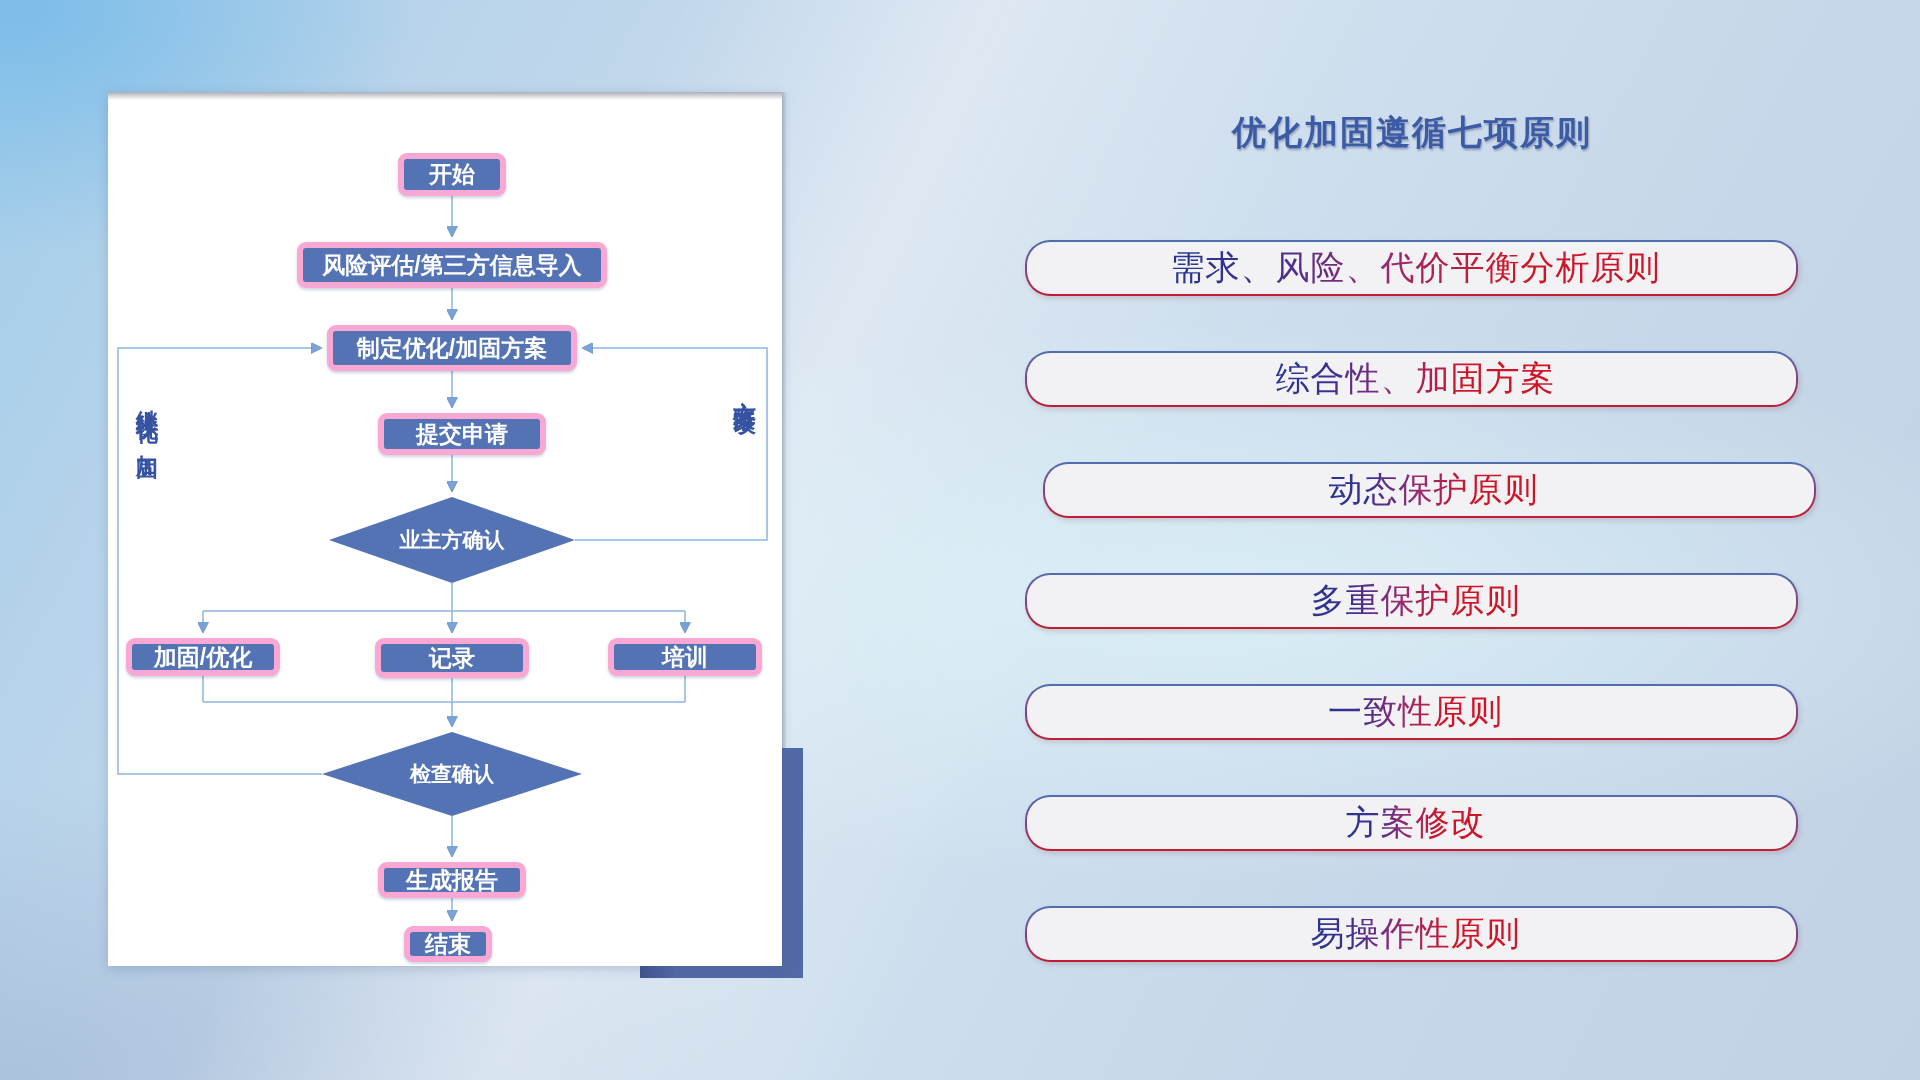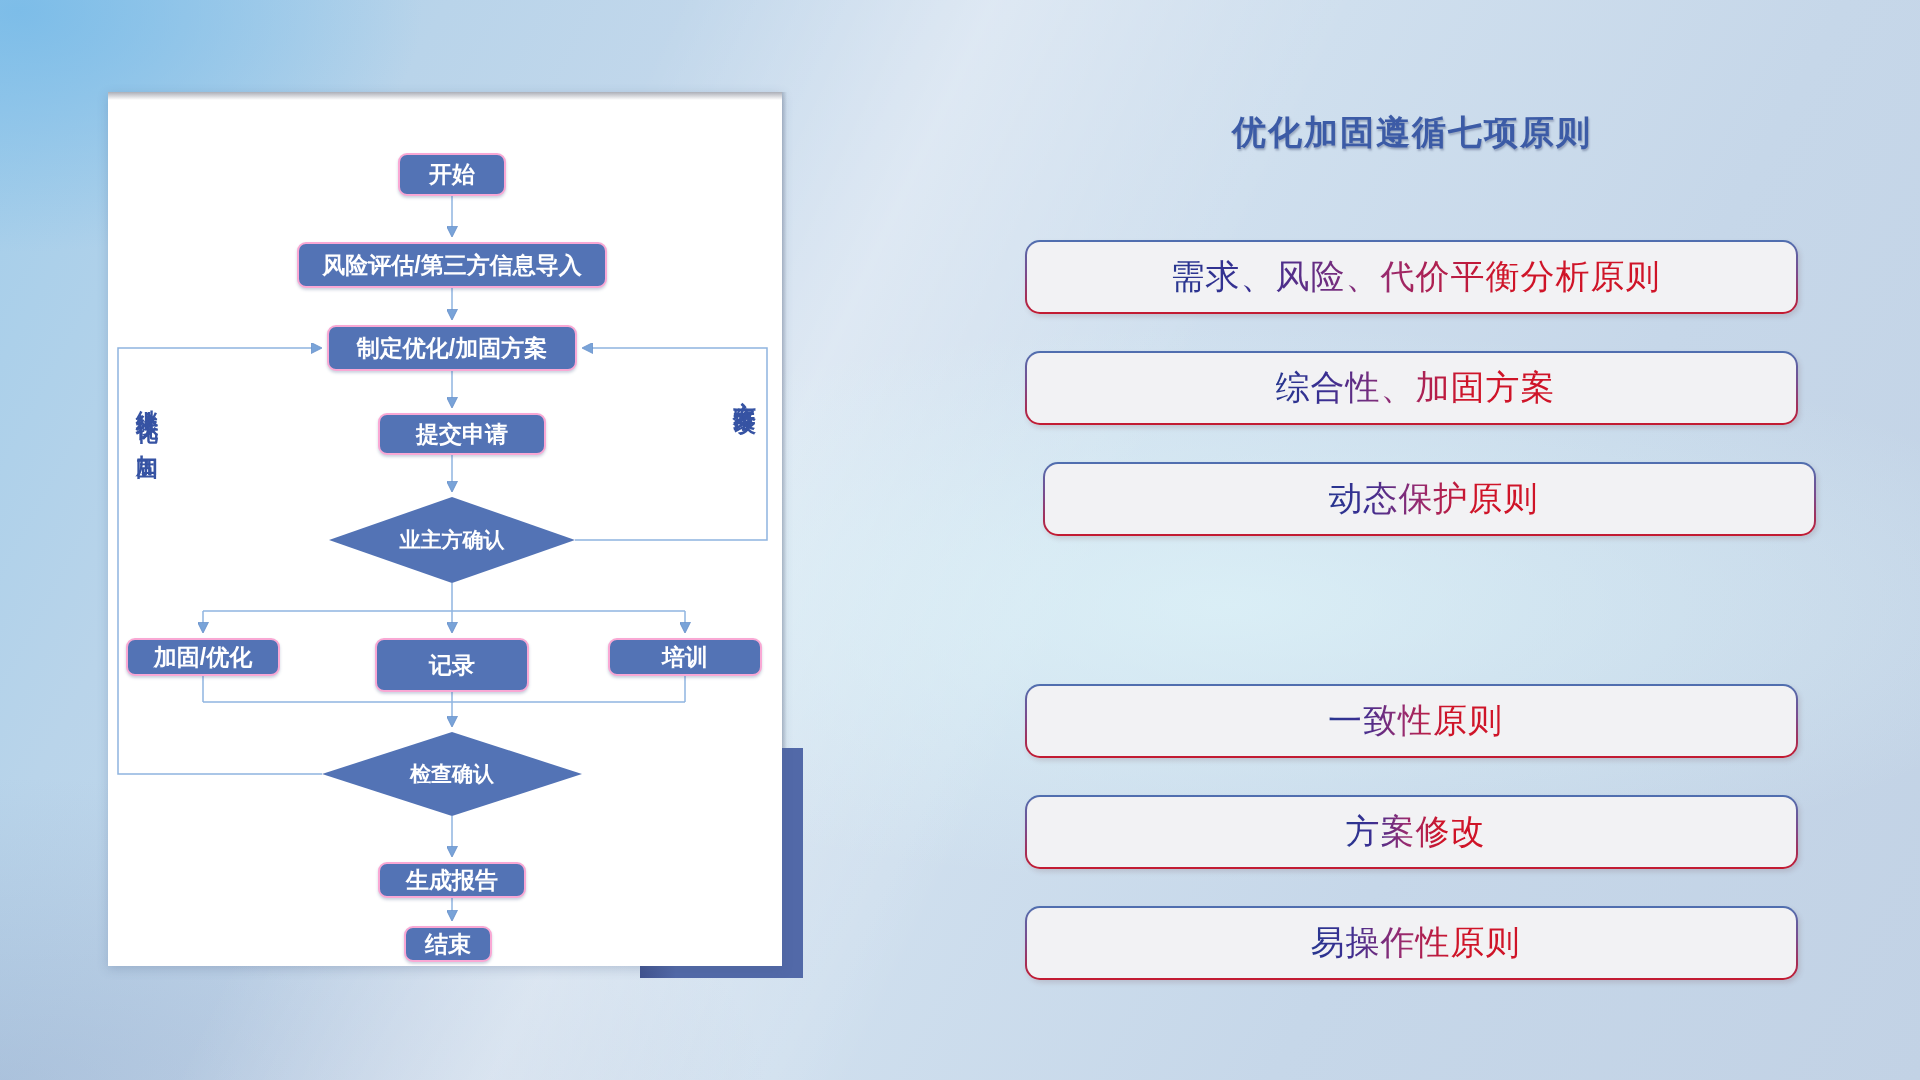--- a/index.html
+++ b/index.html
@@ -34,59 +34,59 @@
   .card::after{
     content:"";position:absolute;top:0;right:-5px;width:5px;height:656px;
     background:linear-gradient(90deg,rgba(100,110,132,0.35),rgba(100,110,132,0));
     pointer-events:none;
   }
   .connectors{position:absolute;left:0;top:0;z-index:2;}
   .node{
     position:absolute;z-index:3;background:#5373b5;color:#fff;
     display:flex;align-items:center;justify-content:center;
     font-weight:700;font-size:23px;border-radius:9px;
-    border:2px solid #f9a8d4;box-sizing:border-box;
+    border:6px solid #f9a8d4;box-sizing:border-box;
     box-shadow:0 2px 3px rgba(60,80,130,0.25);
     white-space:nowrap;
   }
   .node.diamond{
     clip-path:polygon(50% 0,100% 50%,50% 100%,0 50%);
     border:none;border-radius:0;box-shadow:none;font-size:21px;
   }
   .vlabel{
     position:absolute;z-index:3;writing-mode:vertical-rl;text-orientation:upright;
     color:#3653a3;font-weight:700;font-size:22px;letter-spacing:4px;line-height:1;
     white-space:nowrap;
   }
 
   
   .n-start   {left:290px;top:61px; width:108px;height:43px;}
   .n-risk    {left:189px;top:150px;width:310px;height:46px;}
   .n-plan    {left:219px;top:233px;width:250px;height:46px;}
   .n-submit  {left:270px;top:321px;width:168px;height:42px;}
   .n-owner   {left:221px;top:405px;width:246px;height:86px;}
   .n-harden  {left:18px; top:546px;width:154px;height:38px;}
-  .n-record  {left:267px;top:546px;width:154px;height:54px;}
+  .n-record  {left:267px;top:546px;width:154px;height:40px;}
   .n-training{left:500px;top:546px;width:154px;height:38px;}
   .n-check   {left:214px;top:640px;width:260px;height:84px;}
   .n-report  {left:270px;top:770px;width:148px;height:36px;}
   .n-end     {left:296px;top:834px;width:88px; height:36px;}
   .lbl-left  {left:28px; top:300px;}
   .lbl-right {left:625px;top:290px;font-size:23px;}
 
   
   .panel-title{
     position:absolute;left:1026px;top:110px;width:772px;z-index:1;
     text-align:center;font-size:34px;font-weight:700;color:#3c5ba6;
     text-shadow:1px 2px 2px rgba(55,65,105,0.35);
     letter-spacing:2px;margin:0;
   }
   .pbox{
-    position:absolute;left:1025px;width:773px;height:74px;z-index:1;
-    border:2.5px solid transparent;border-radius:15px;box-sizing:border-box;
+    position:absolute;left:1025px;width:773px;height:56px;z-index:1;
+    border:2.5px solid transparent;border-radius:25px;box-sizing:border-box;
     background:
       linear-gradient(#f2f2f4,#f2f2f4) padding-box,
       linear-gradient(180deg,#4f6fb0 0%,#7a4a8c 45%,#c41a30 100%) border-box;
     display:flex;align-items:center;justify-content:center;
     box-shadow:2px 3px 5px rgba(110,70,80,0.18);
     padding-left:8px;
   }
   .pbox span{
     font-size:34px;font-weight:500;letter-spacing:1px;color:#b02030;white-space:nowrap;
   }
@@ -157,20 +157,23 @@
 
   <div class="pbox p1">
     <span>需求、风险、代价平衡分析原则</span>
   </div>
   <div class="pbox p2">
     <span>综合性、加固方案</span>
   </div>
   <div class="pbox p3">
     <span>动态保护原则</span>
   </div>
+  <div class="pbox p4">
+    <span>多重保护原则</span>
+  </div>
   <div class="pbox p5">
     <span>一致性原则</span>
   </div>
   <div class="pbox p6">
     <span>方案修改</span>
   </div>
   <div class="pbox p7">
     <span>易操作性原则</span>
   </div>
 

